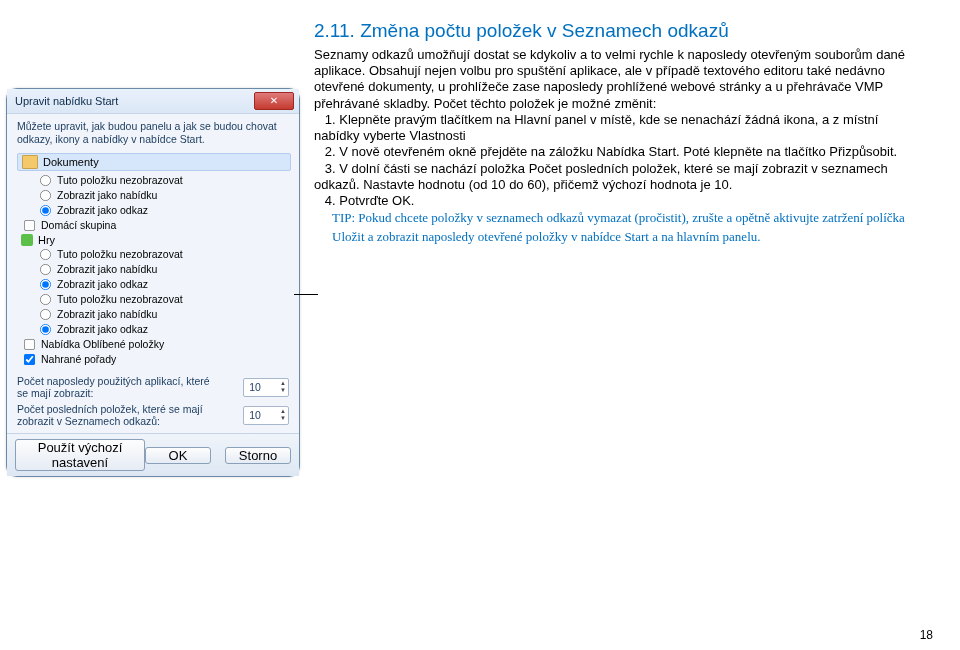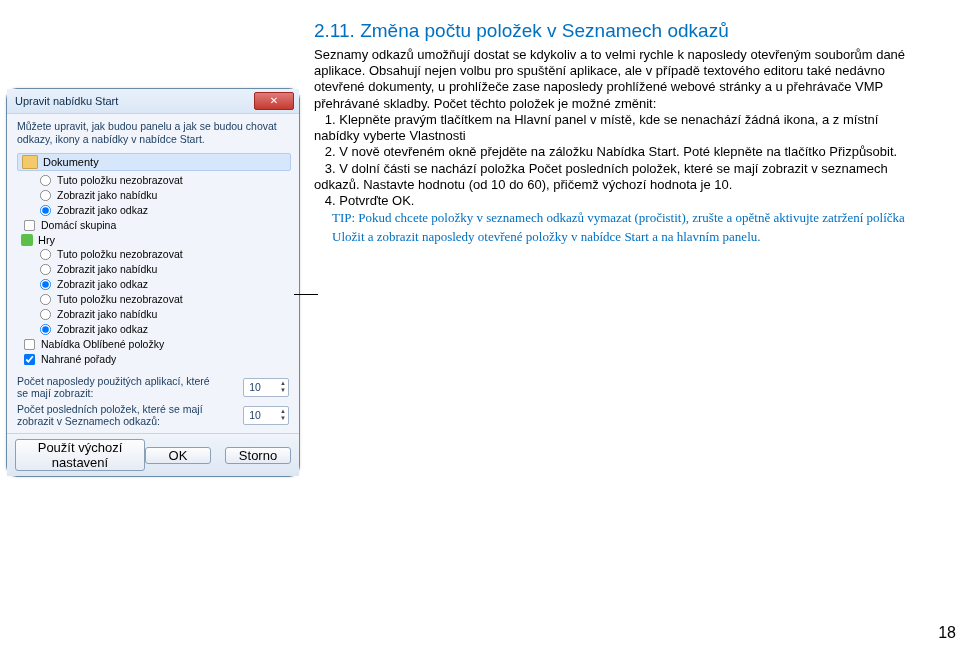--- a/index.html
+++ b/index.html
@@ -45,23 +45,23 @@
   }
   .tip {
     font-family: "Comic Sans MS", cursive;
     color: #0070C0;
     font-size: 13px;
     line-height: 1.45;
     margin-left: 18px;
   }
   .page-num {
     position: absolute;
-    right: 4px;
+    right: 27px;
     bottom: 8px;
-    font-size: 16px;
+    font-size: 12px;
     font-family: Arial, sans-serif;
     margin-top: 29px;
   }
 
   
   .dialog {
     width: 292px;
     border: 1px solid #6b8aa7;
     border-radius: 11px;
     background: #f1f5fb;

